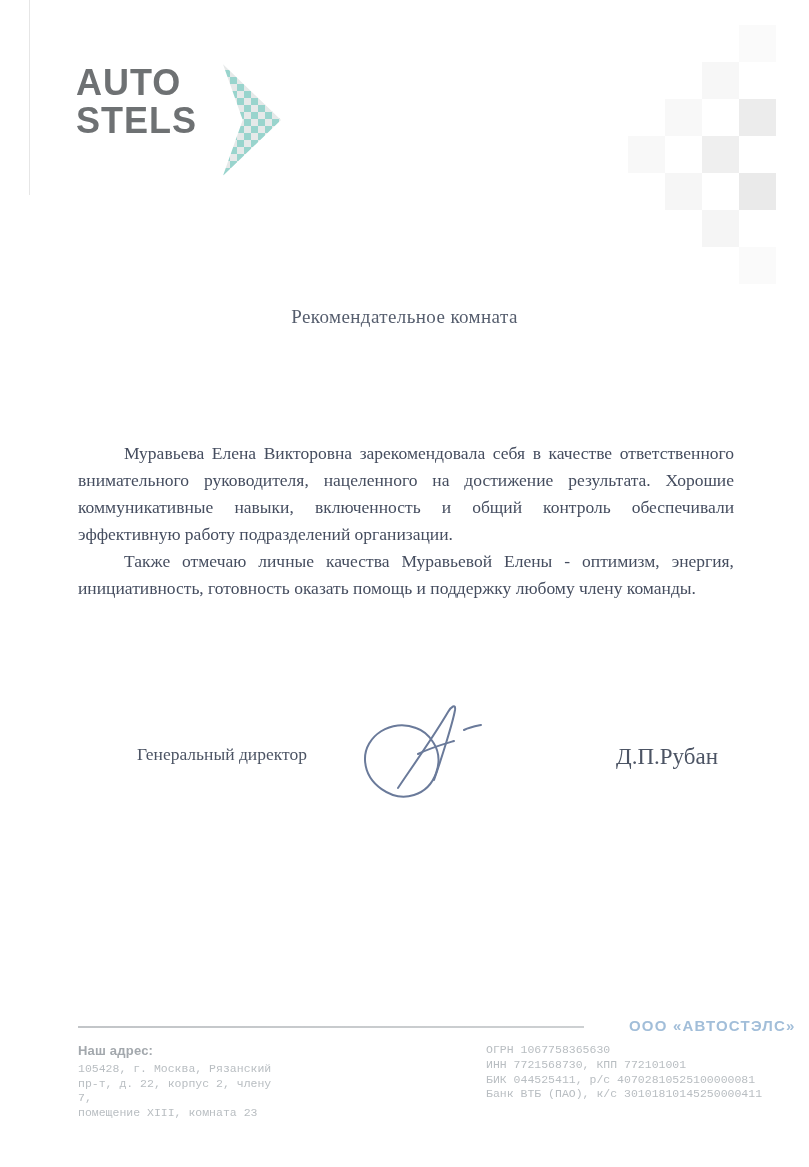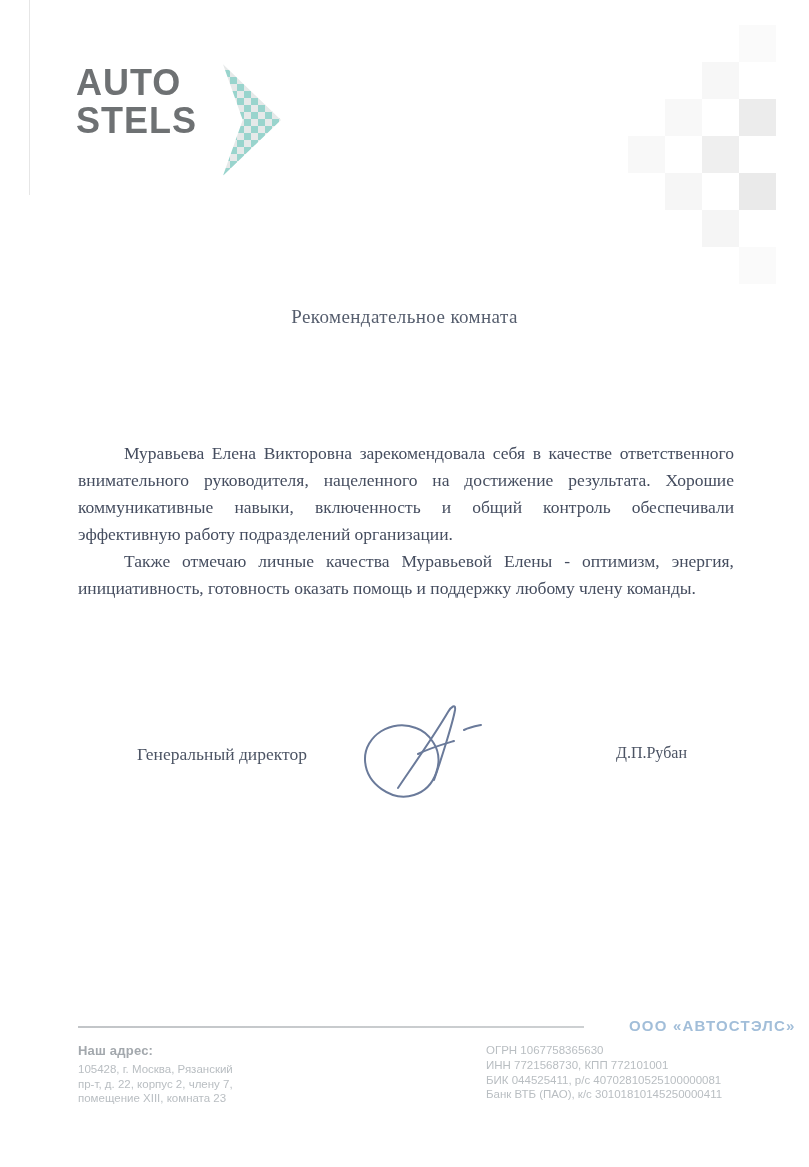--- a/index.html
+++ b/index.html
@@ -67,21 +67,21 @@
   .sig-position {
     position: absolute;
     left: 100px; top: 744px;
     font-size: 17.5px;
     color: #4c5464;
     margin-left: 37px;
   }
   .sig-name {
     position: absolute;
     left: 616px; top: 744px;
-    font-size: 16px;
+    font-size: 23px;
     color: #4c5464;
   }
   .sig-scribble {
     position: absolute;
     left: 352px; top: 698px;
     width: 155px; height: 108px;
   }
   
   .footer-rule {
     position: absolute;
@@ -108,20 +108,21 @@
     font-weight: bold;
     font-size: 13px;
     color: #a3a8ad;
     margin-bottom: 4px;
     letter-spacing: .2px;
   }
   .footer-col .col-line {
     font-size: 11.5px;
     line-height: 14.5px;
     color: #b9bec2;
+    font-family: Liberation Mono, monospace;
   }
   .col-address  { left: 78px;  width: 200px; }
   .col-contacts { left: 287px; width: 180px; }
   .col-requisites { left: 486px; width: 300px; }
   .col-requisites .col-line { line-height: 14.8px; }
 </style>
 </head>
 <body>
 
 <div class="page">

